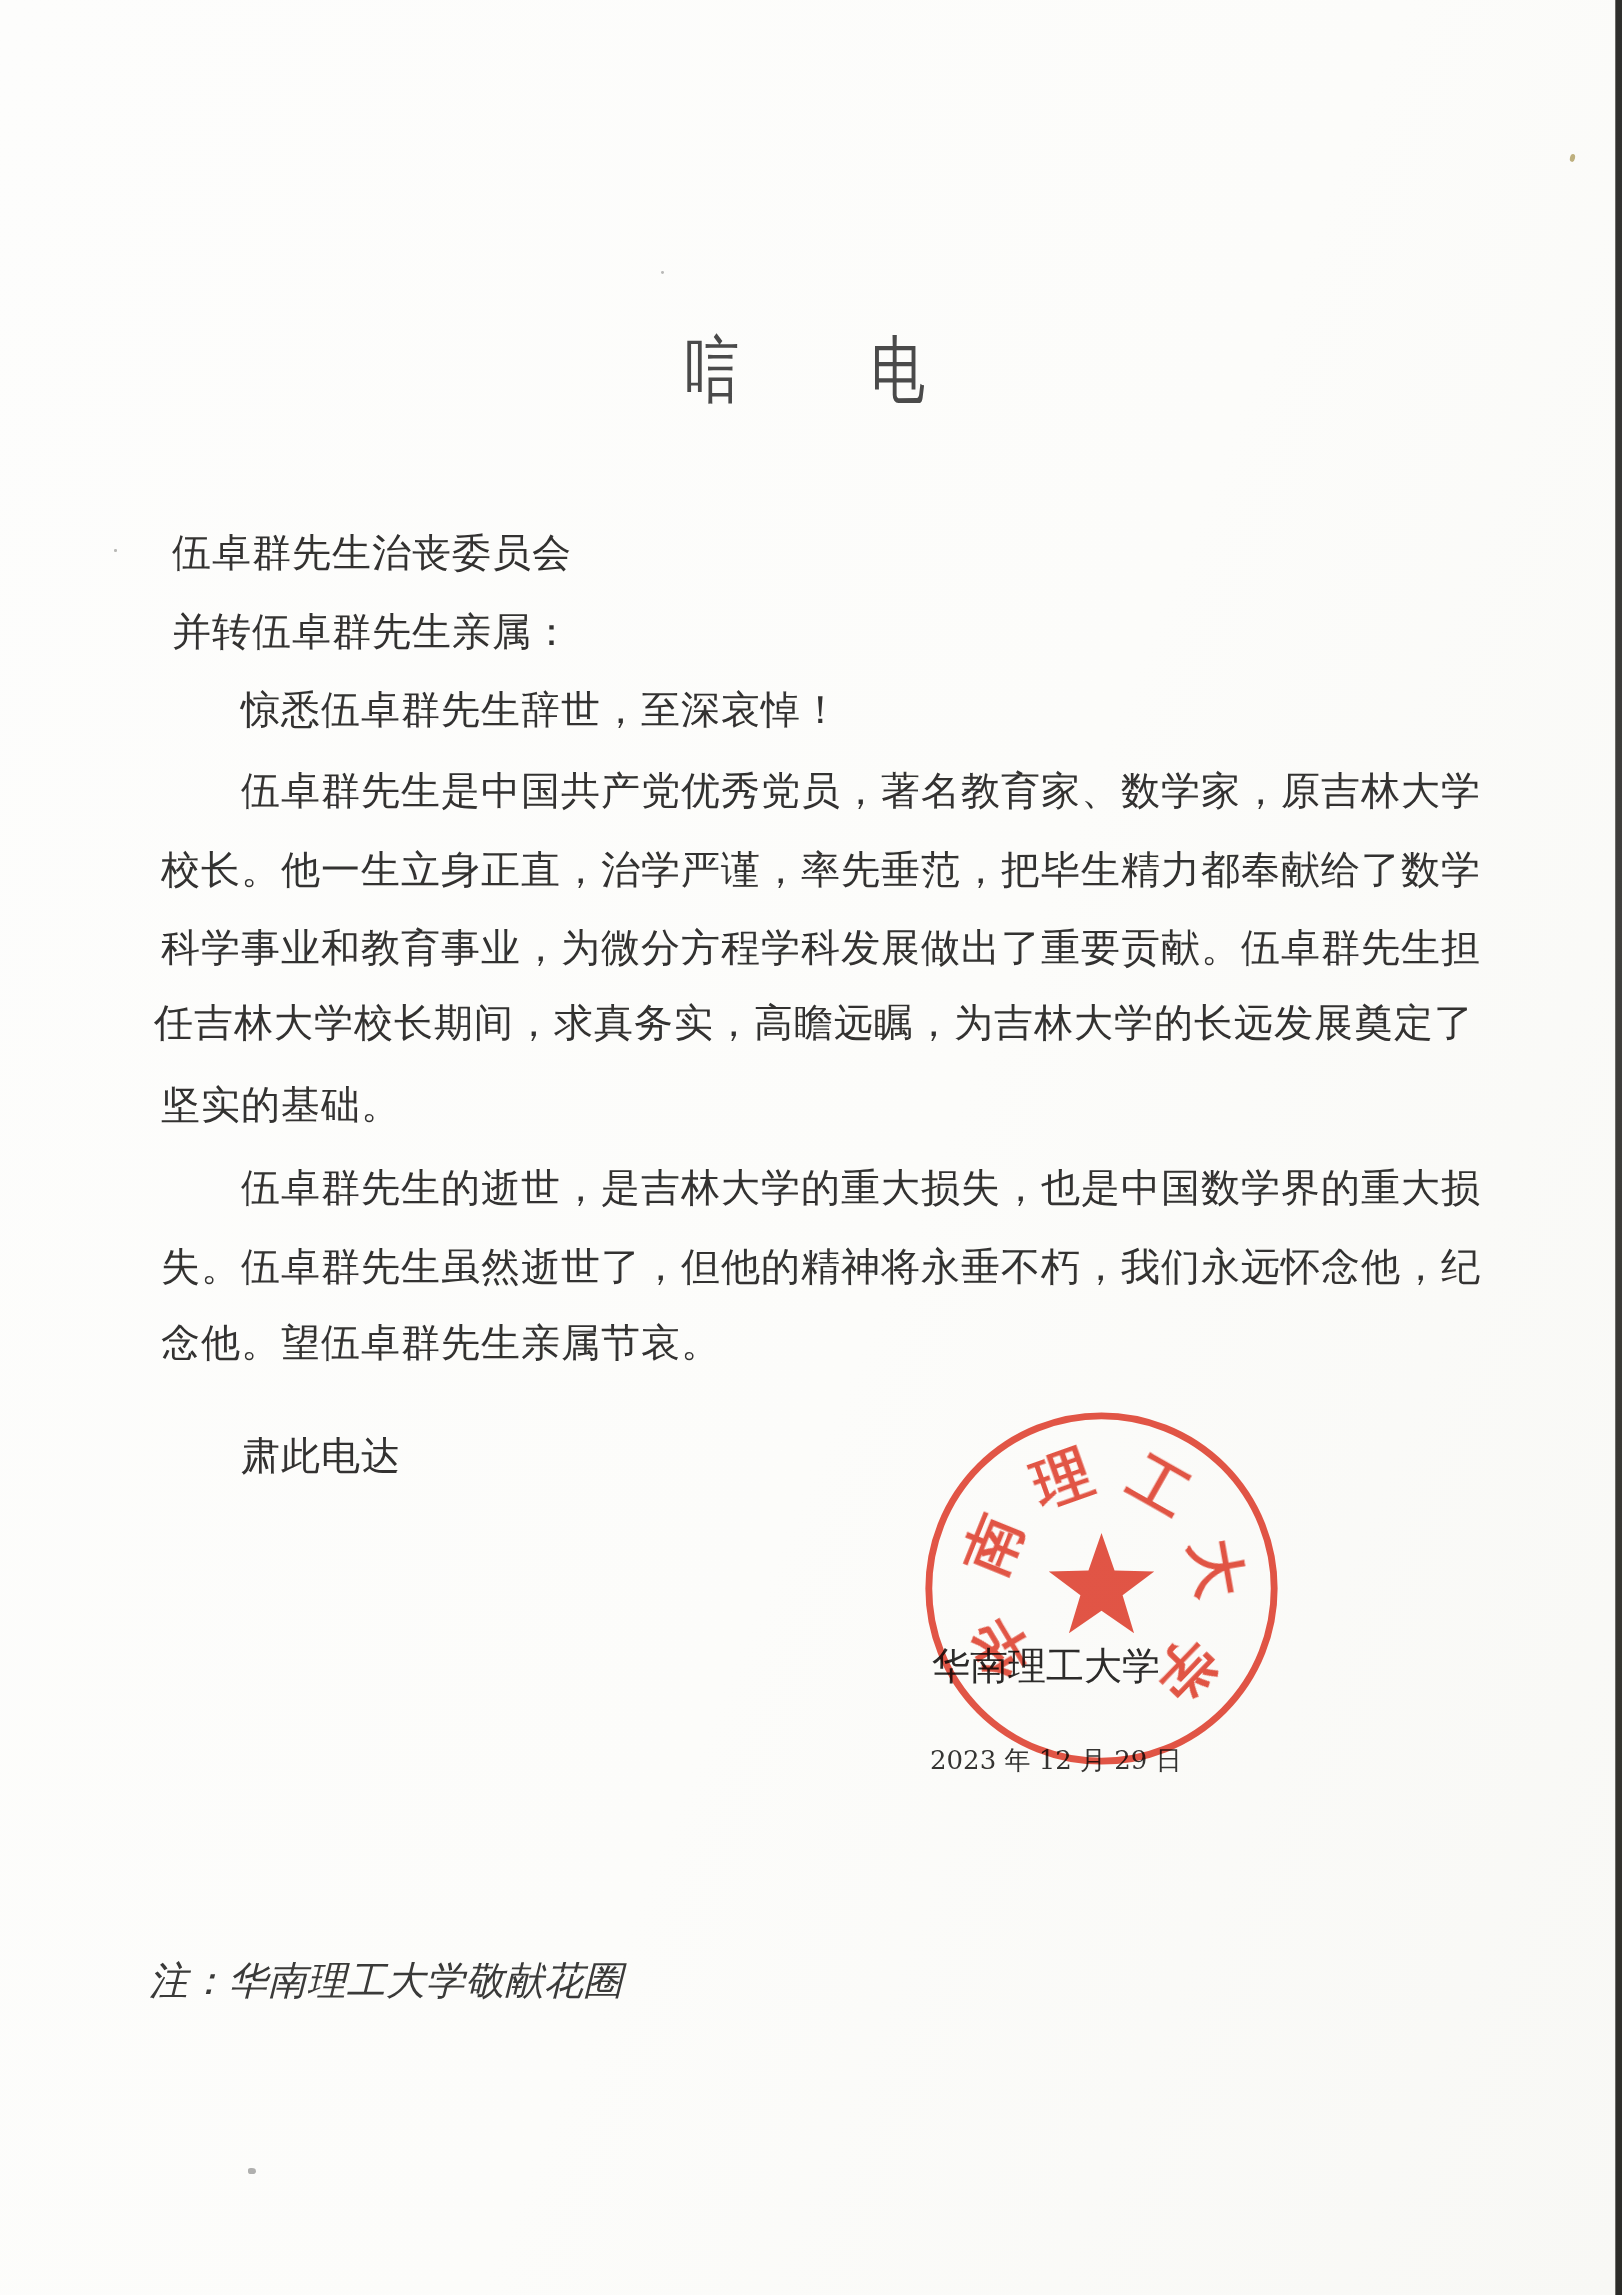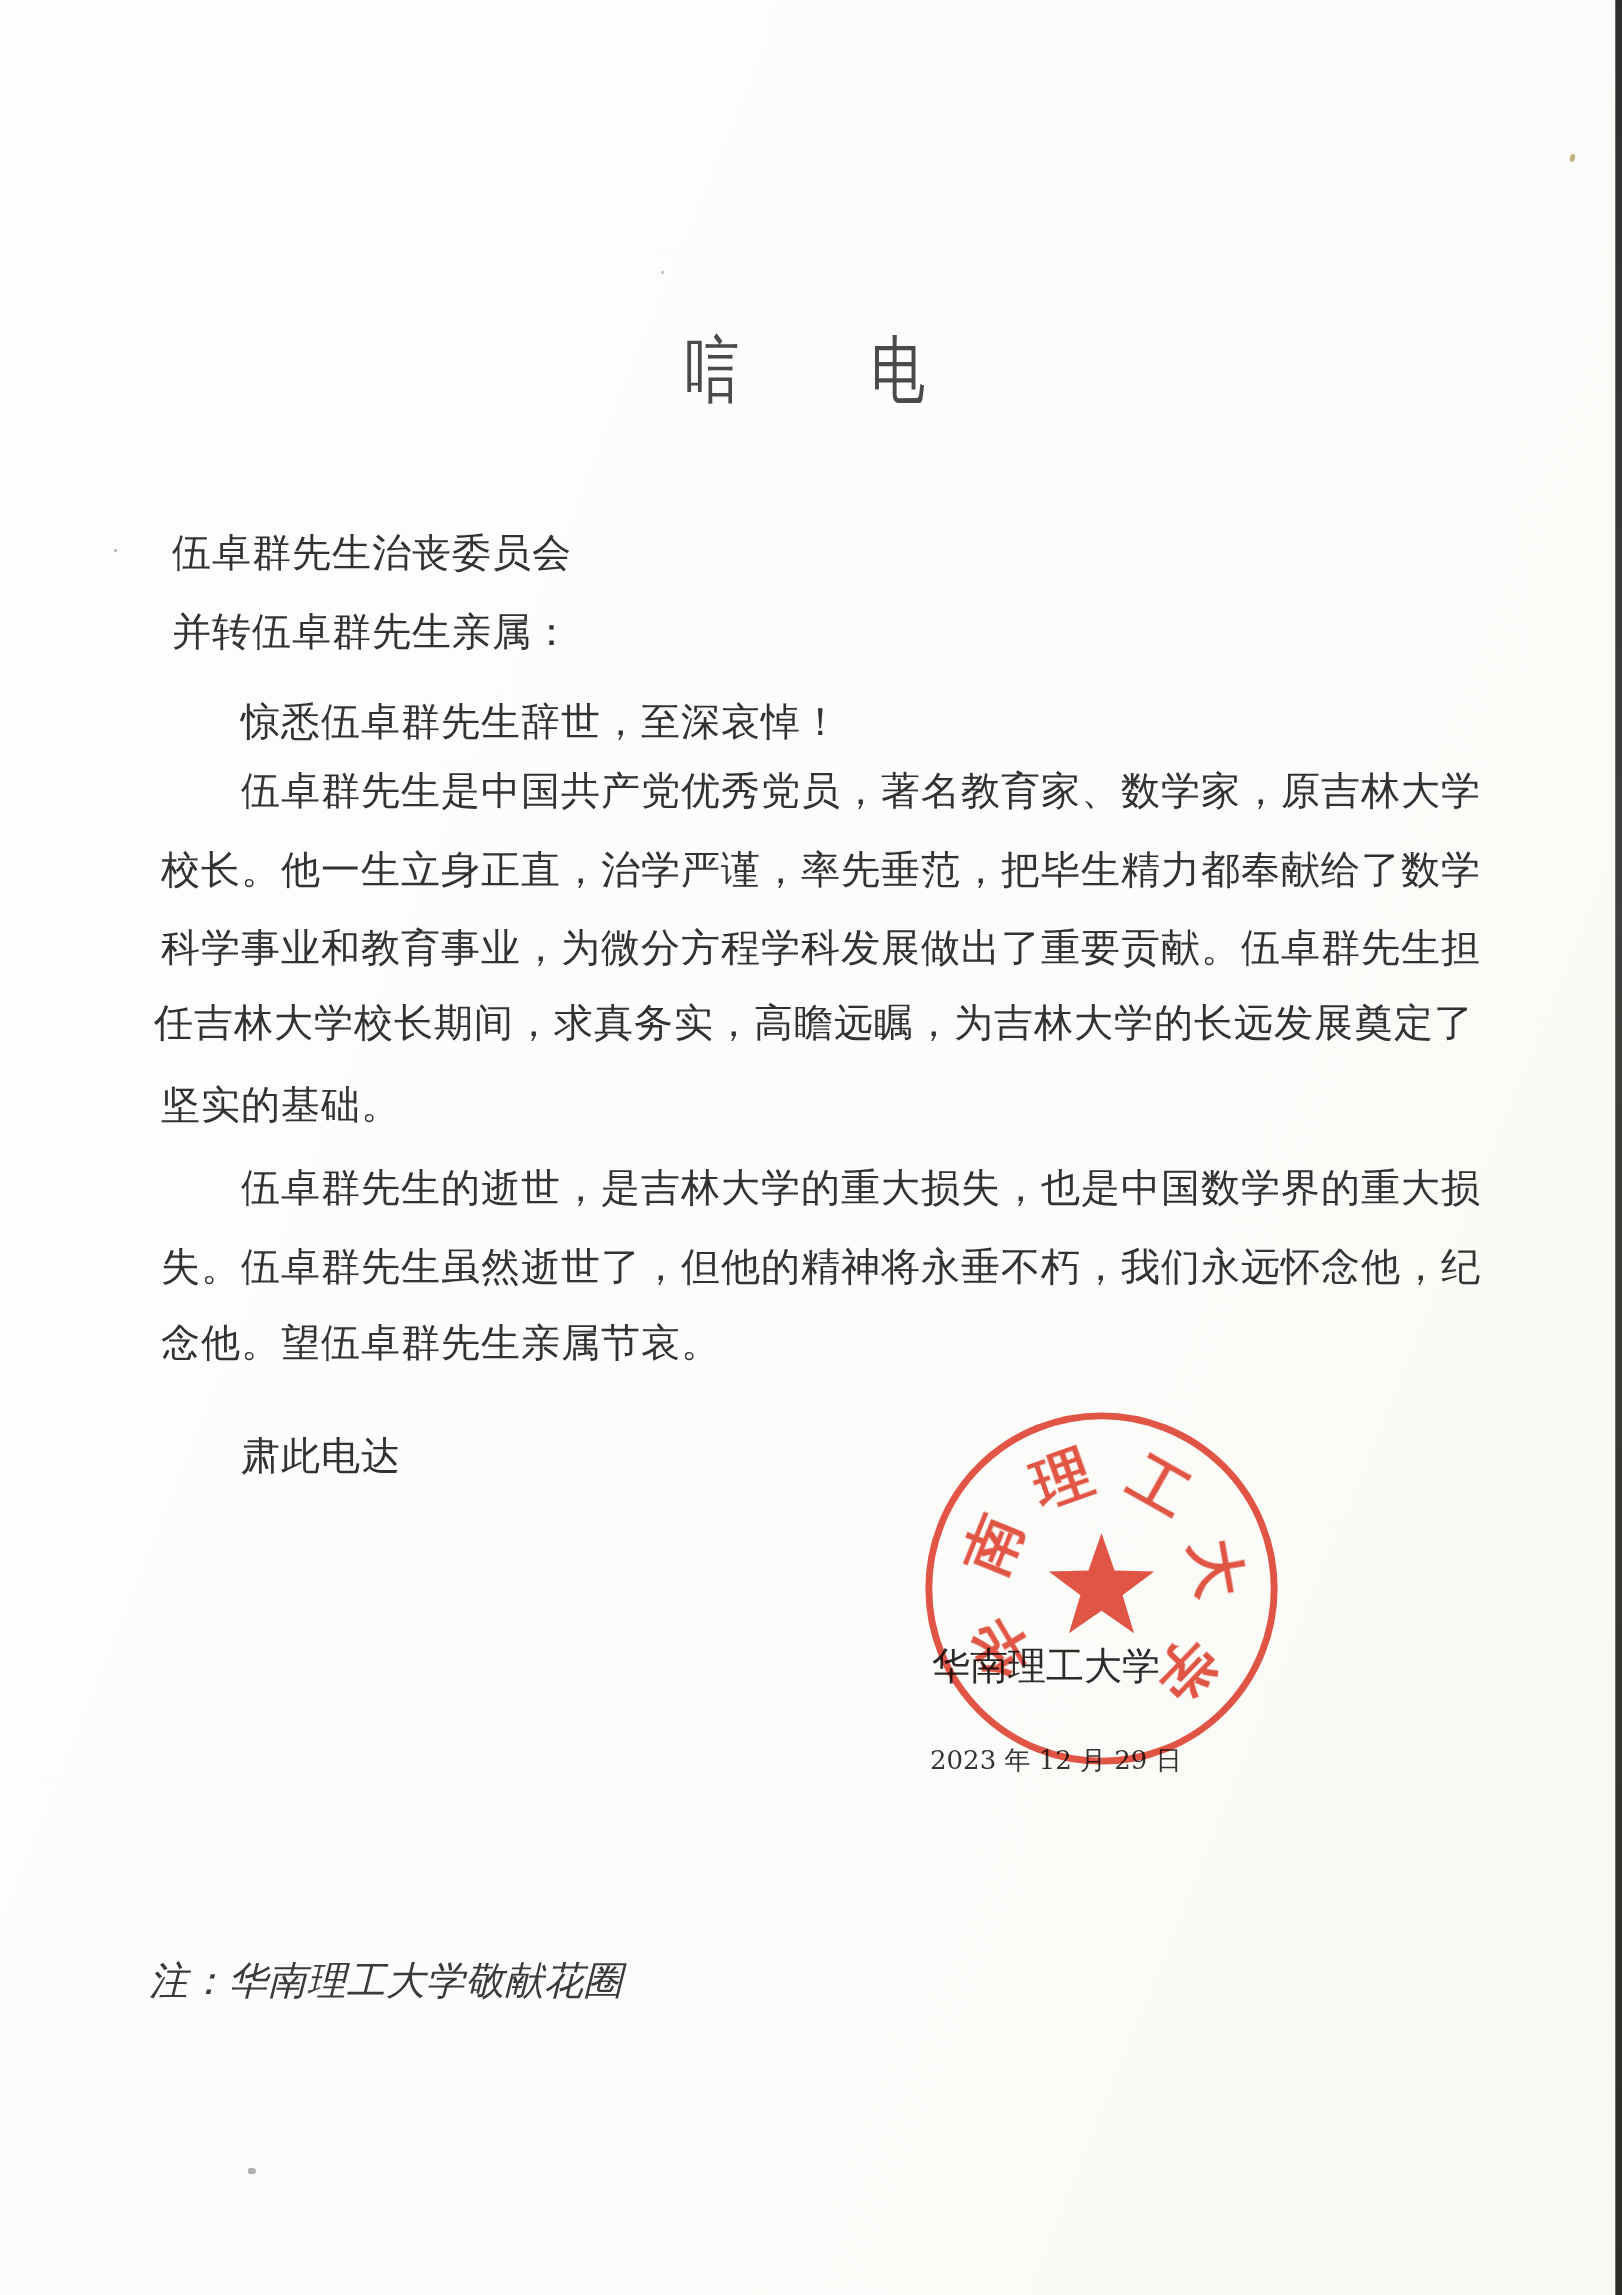--- a/index.html
+++ b/index.html
@@ -50,21 +50,21 @@
   .line {
     position: absolute;
     white-space: nowrap;
     color: #333231;
     font-size: 39px;
     line-height: 41px;
     letter-spacing: 1px;
   }
   .l-recipient-1 { left: 172px; top: 532px; text-align: center; }
   .l-recipient-2 { left: 172px; top: 611px; }
-  .l-salutation  { left: 241px; top: 689px; margin-top: 12px; }
+  .l-salutation  { left: 241px; top: 689px; }
   .l-p1a { left: 241px; top: 770px; }
   .l-p1b { left: 161px; top: 849px; }
   .l-p1c { left: 161px; top: 927px; }
   .l-p1d { left: 154px; top: 1006px; font-family: Liberation Mono, monospace; }
   .l-p1e { left: 161px; top: 1084px; }
   .l-p2a { left: 241px; top: 1167px; }
   .l-p2b { left: 161px; top: 1246px; }
   .l-p2c { left: 161px; top: 1322px; text-align: center; }
   .l-closing { left: 241px; top: 1401px; margin-top: 34px; }
 

